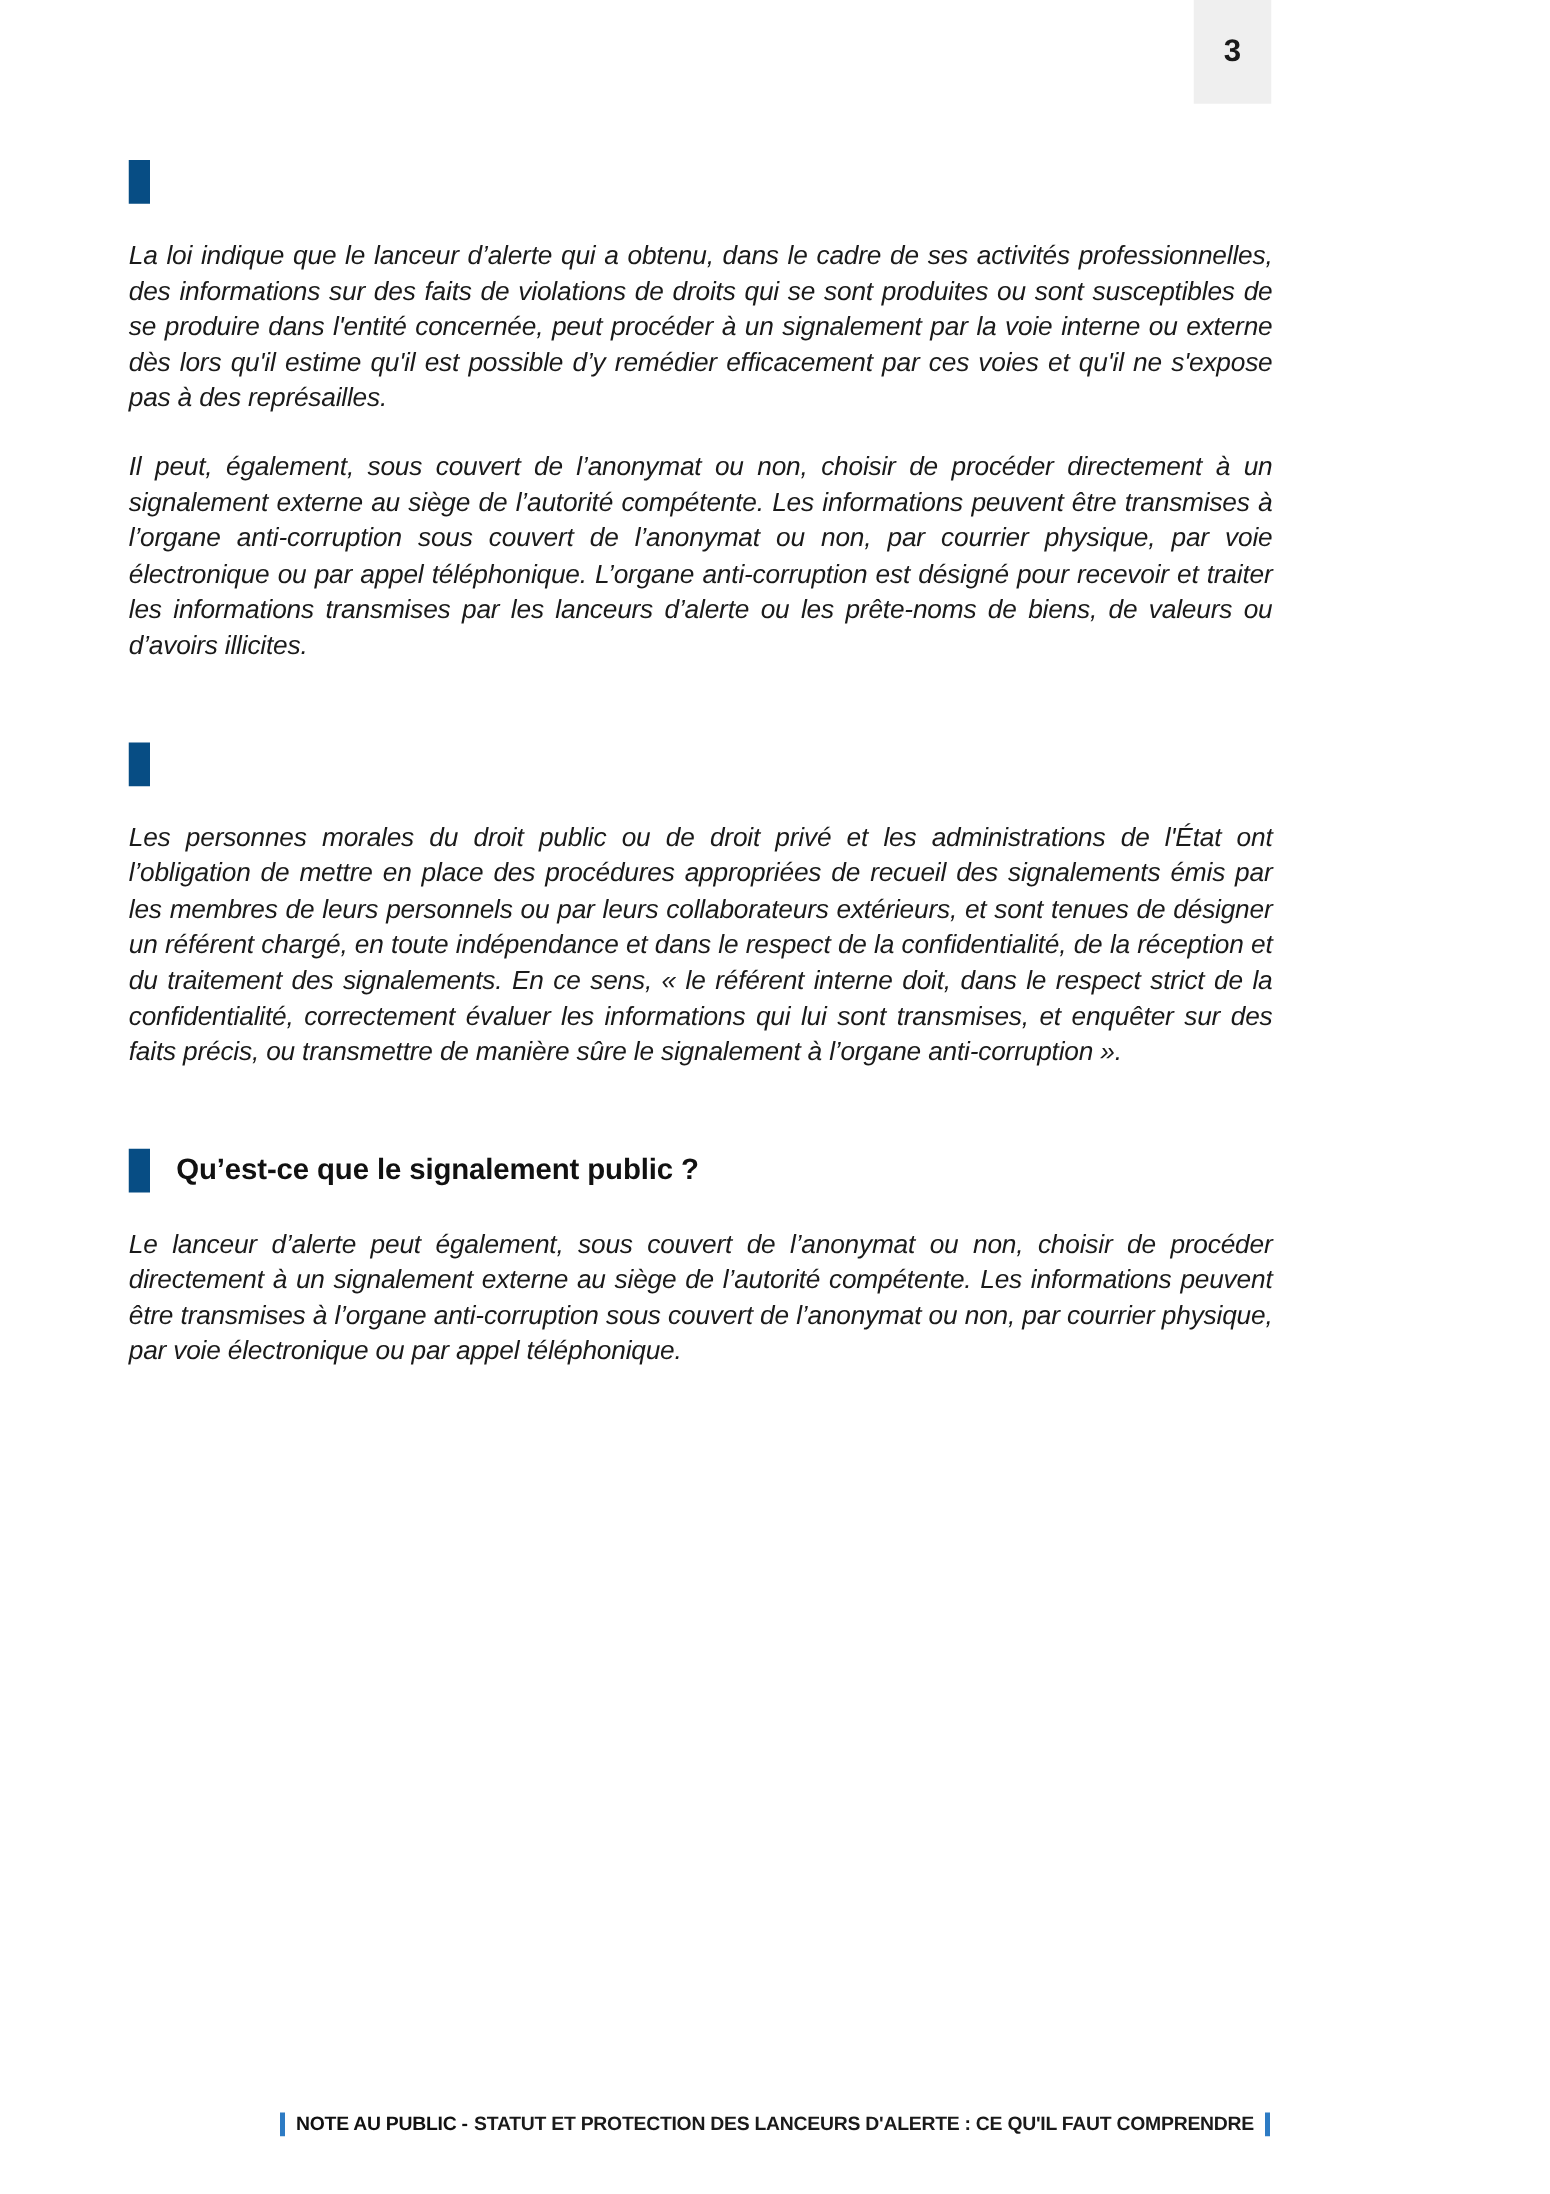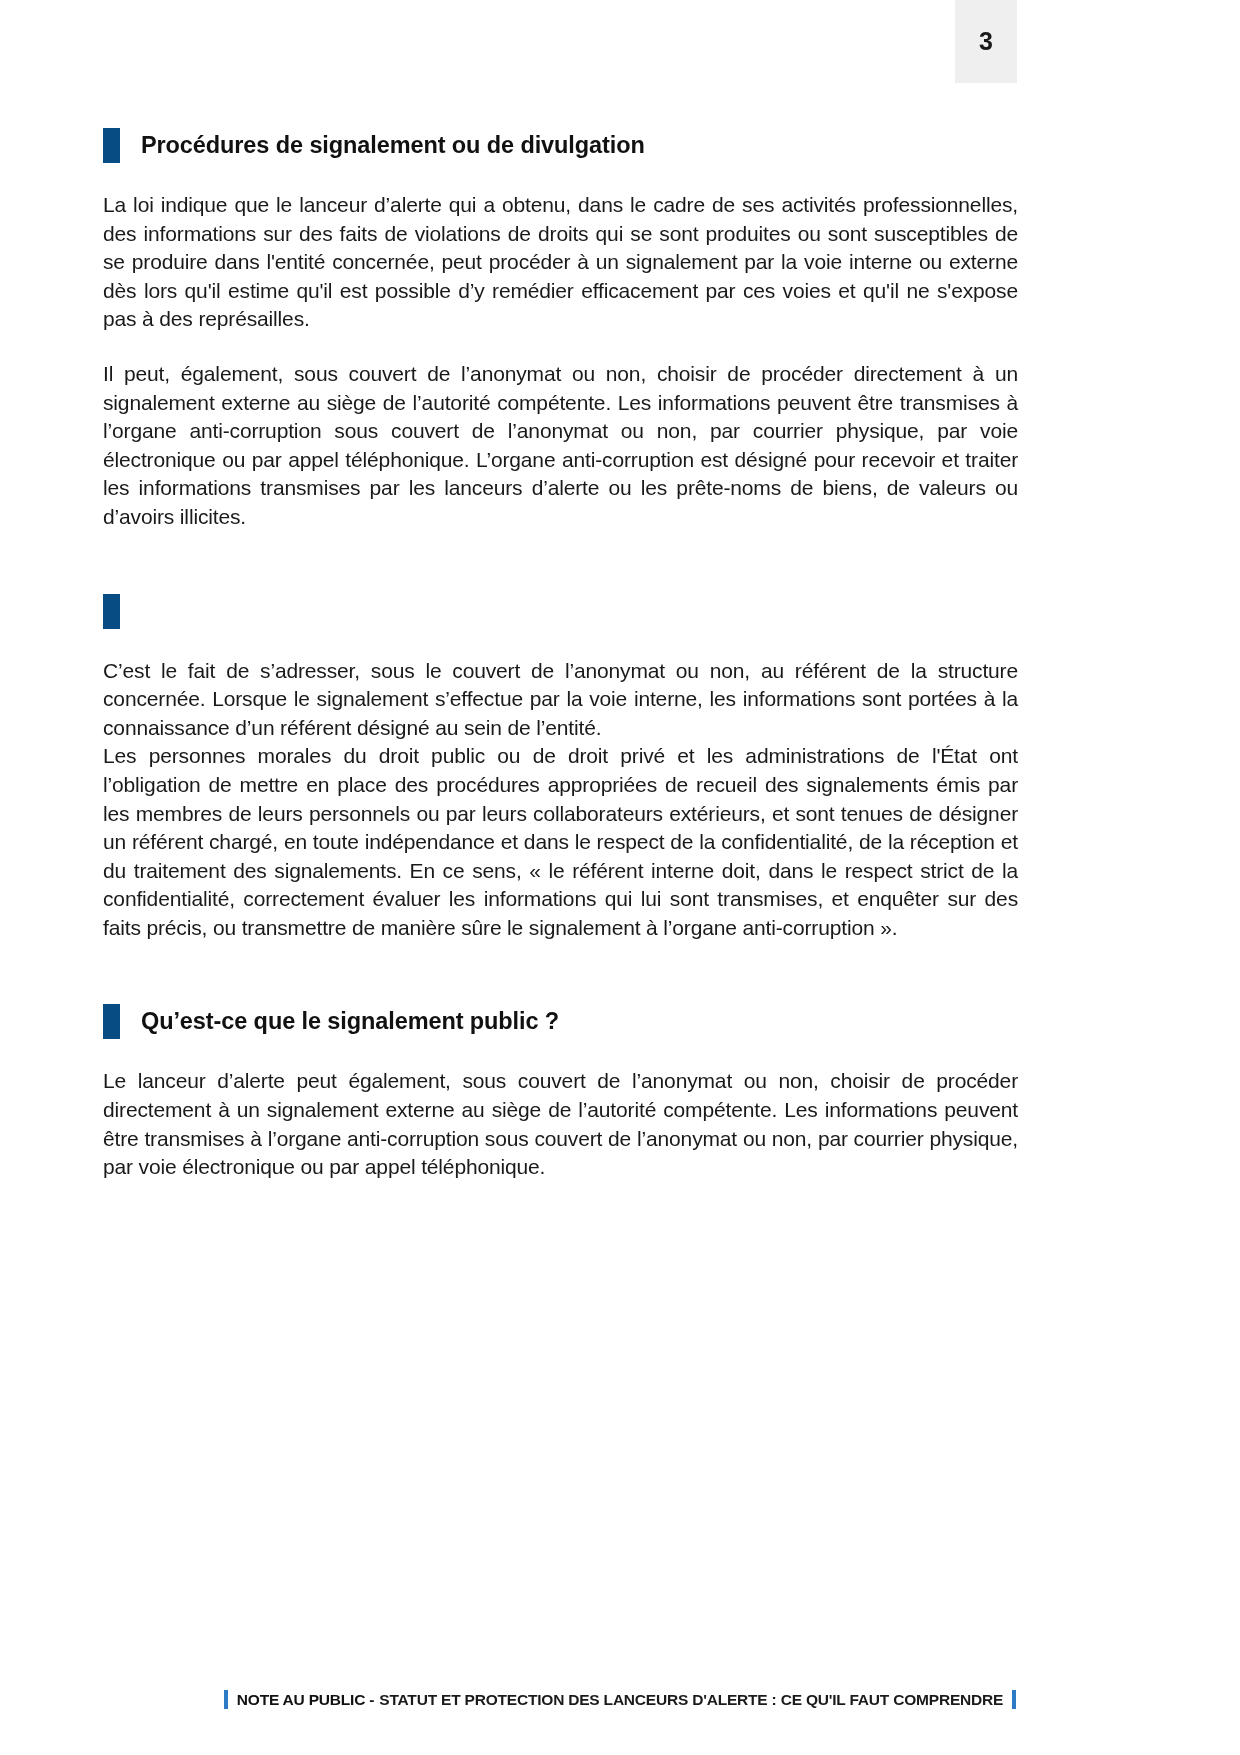--- a/index.html
+++ b/index.html
@@ -72,20 +72,21 @@
 
   
   .body-text {
     font-size: 21px;
     line-height: 28.6px;
     text-align: justify;
     text-justify: inter-word;
     color: #1a1a1a;
     margin: 0;
     letter-spacing: -0.15px;
+    font-style: italic;
   }
   .body-text.last-line-left {
     text-align-last: left;
   }
 
   .gap-after-heading { height: 28px; }
   .gap-between-paras { height: 26px; }
   .gap-before-heading-1 { height: 62px; }
   .gap-before-heading-2 { height: 62px; }
 
@@ -136,40 +137,38 @@
 <div class="page">
 
   <div class="page-number-chip">
     <span class="num">3</span>
   </div>
 
   <div class="content">
 
     <div class="section-heading">
       <span class="heading-marker"></span>
-      <span class="heading-text">Procédures de signalement ou de divulgation</span>
     </div>
 
     <div class="gap-after-heading"></div>
 
     <p class="body-text last-line-left">La loi indique que le lanceur d’alerte qui a obtenu, dans le cadre de ses activités professionnelles, des informations sur des faits de violations de droits qui se sont produites ou sont susceptibles de se produire dans l'entité concernée, peut procéder à un signalement par la voie interne ou externe dès lors qu'il estime qu'il est possible d’y remédier efficacement par ces voies et qu'il ne s'expose pas à des représailles.</p>
 
     <div class="gap-between-paras"></div>
 
     <p class="body-text last-line-left">Il peut, également, sous couvert de l’anonymat ou non, choisir de procéder directement à un signalement externe au siège de l’autorité compétente. Les informations peuvent être transmises à l’organe anti-corruption sous couvert de l’anonymat ou non, par courrier physique, par voie électronique ou par appel téléphonique. L’organe anti-corruption est désigné pour recevoir et traiter les informations transmises par les lanceurs d’alerte ou les prête-noms de biens, de valeurs ou d’avoirs illicites.</p>
 
     <div class="gap-before-heading-1"></div>
 
     <div class="section-heading">
       <span class="heading-marker"></span>
     </div>
 
     <div class="gap-after-heading"></div>
 
-    <p class="body-text last-line-left">C’est le fait de s’adresser, sous le couvert de l’anonymat ou non, au référent de la structure concernée. Lorsque le signalement s’effectue par la voie interne, les informations sont portées à la connaissance d’un référent désigné au sein de l’entité.</p>
 
     <p class="body-text last-line-left">Les personnes morales du droit public ou de droit privé et les administrations de l'État ont l’obligation de mettre en place des procédures appropriées de recueil des signalements émis par les membres de leurs personnels ou par leurs collaborateurs extérieurs, et sont tenues de désigner un référent chargé, en toute indépendance et dans le respect de la confidentialité, de la réception et du traitement des signalements. En ce sens, « le référent interne doit, dans le respect strict de la confidentialité, correctement évaluer les informations qui lui sont transmises, et enquêter sur des faits précis, ou transmettre de manière sûre le signalement à l’organe anti-corruption ».</p>
 
     <div class="gap-before-heading-2"></div>
 
     <div class="section-heading">
       <span class="heading-marker"></span>
       <span class="heading-text">Qu’est-ce que le signalement public ?</span>
     </div>
 

